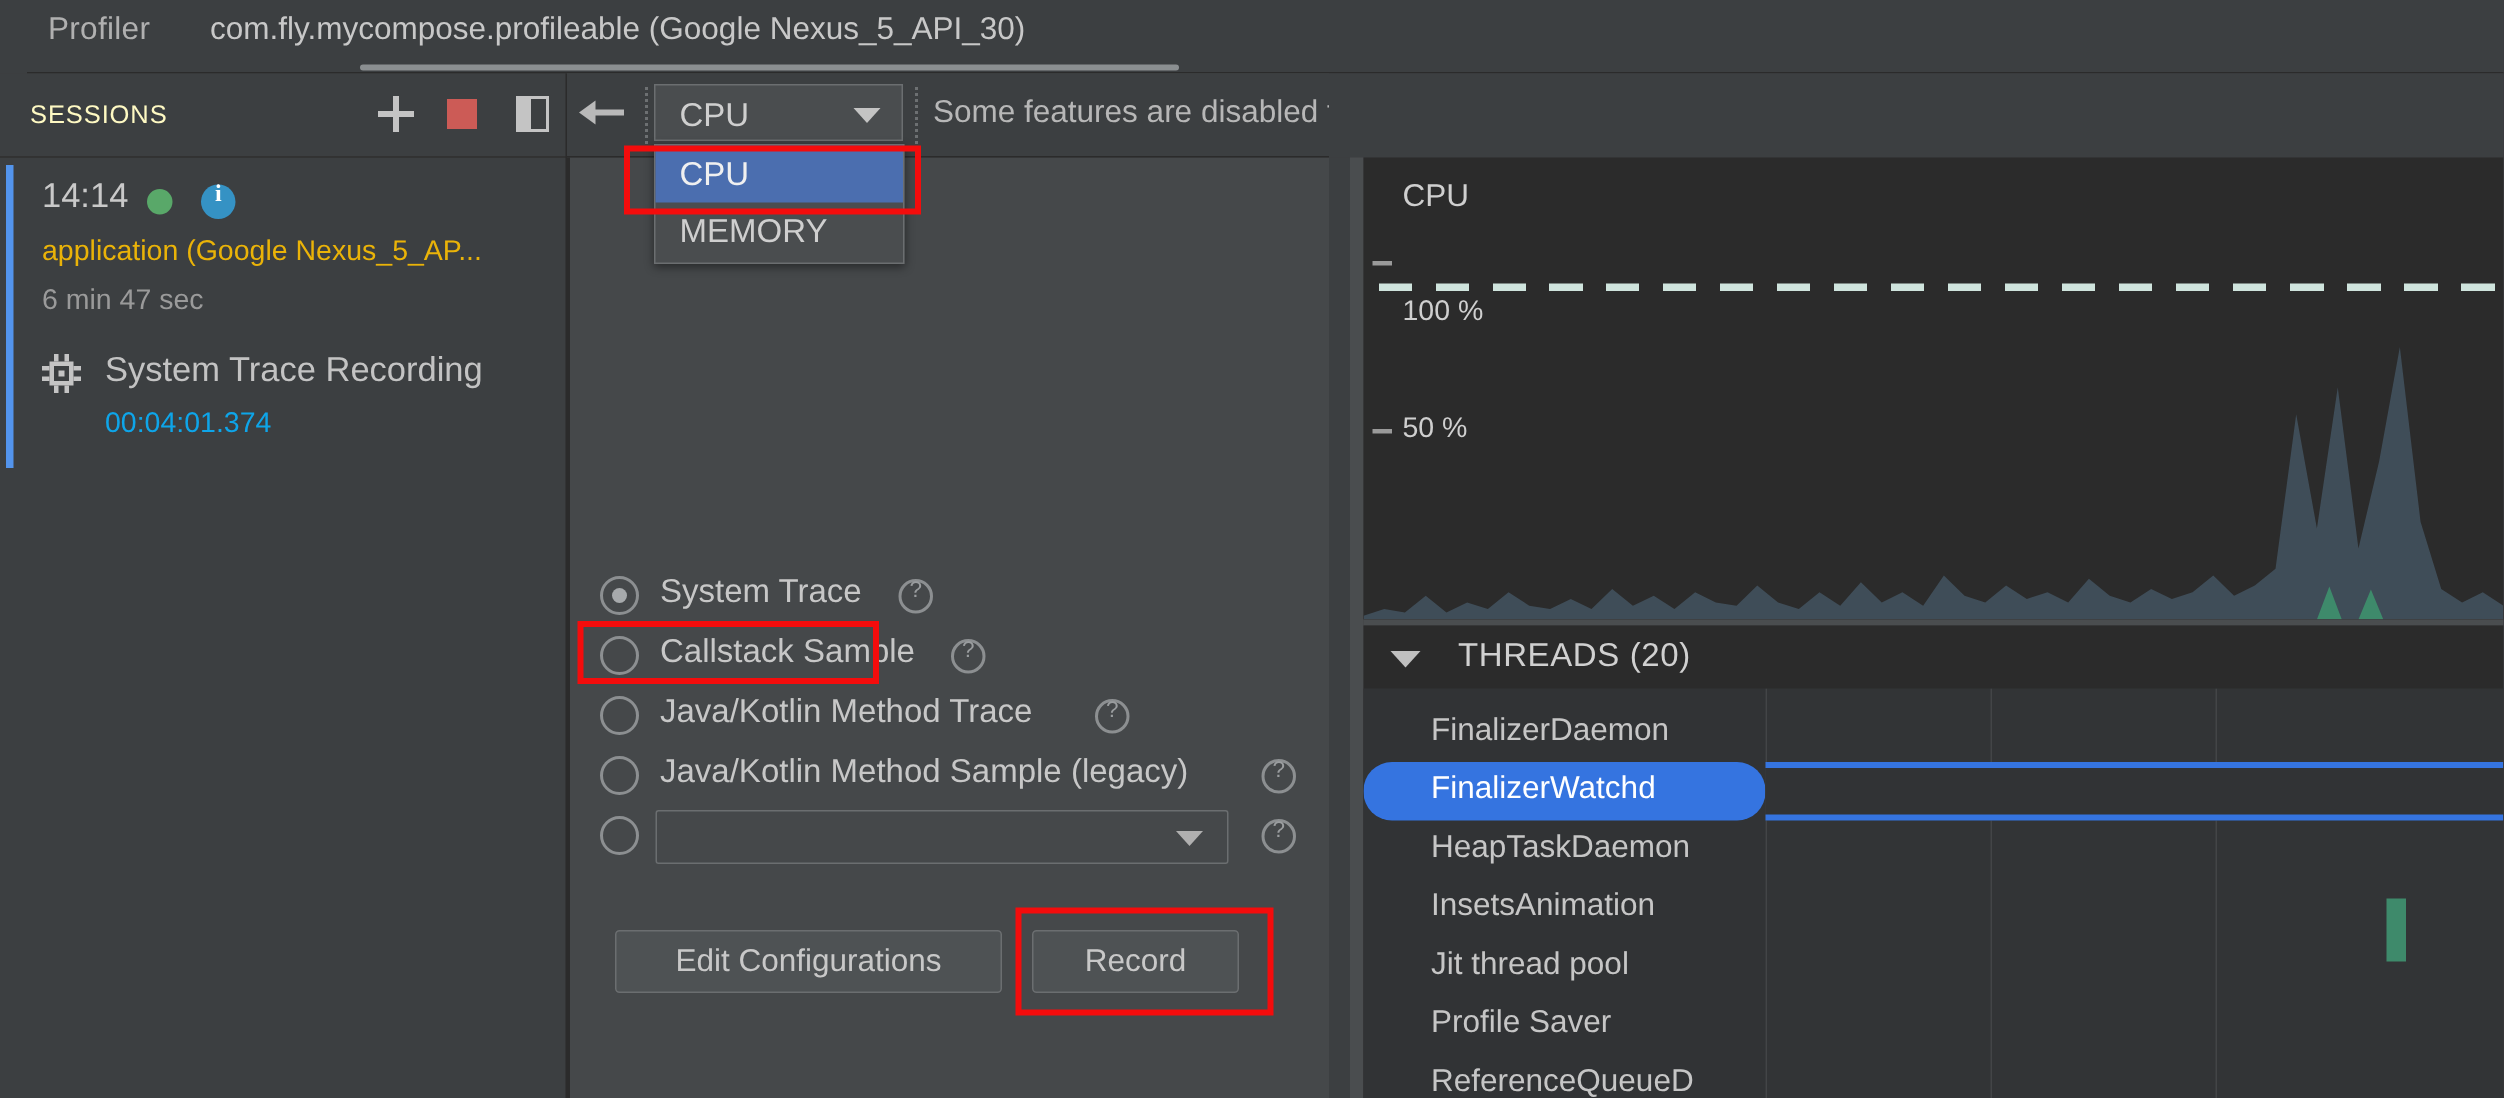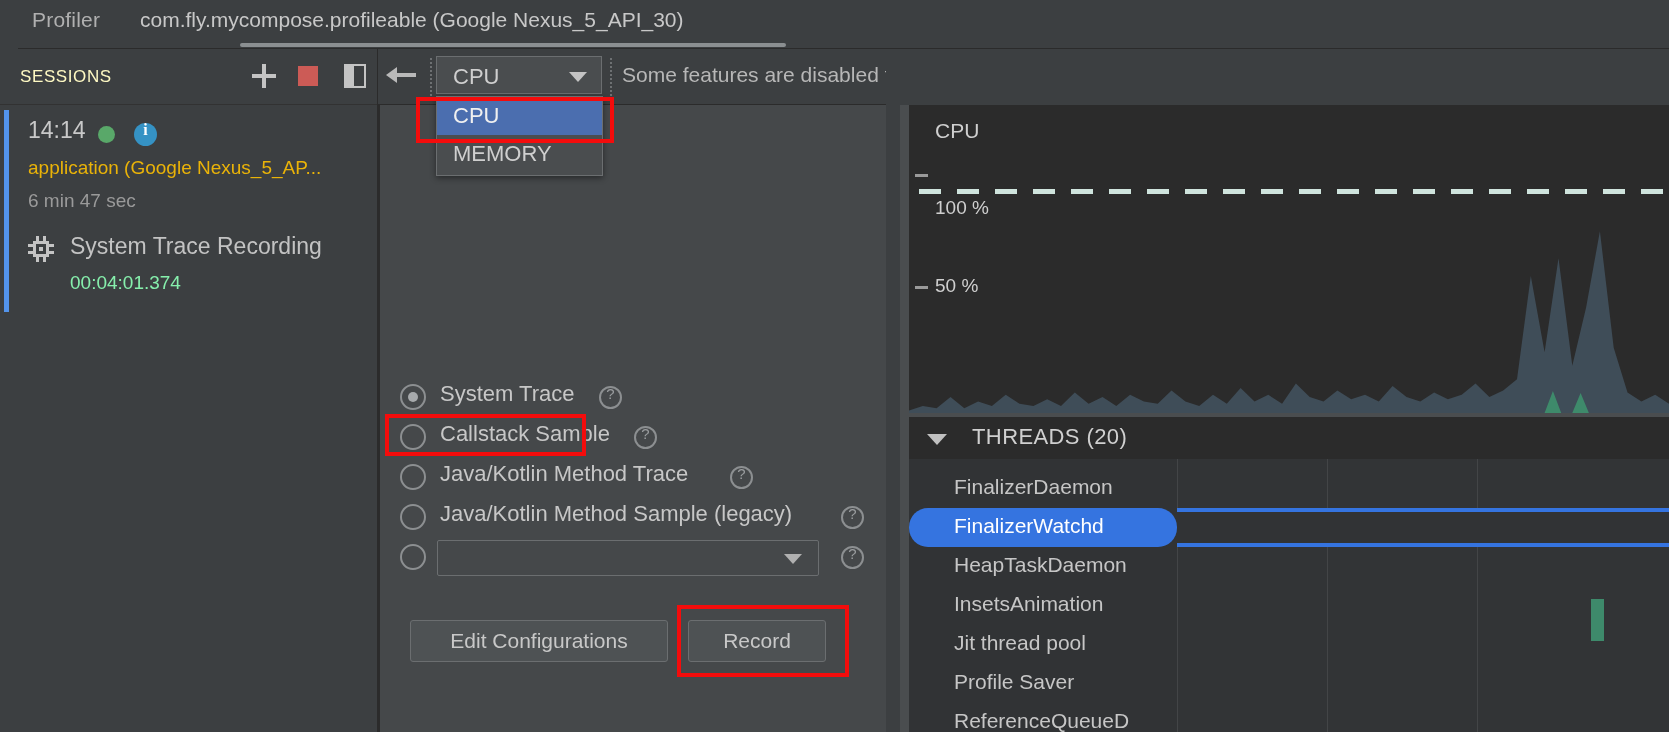--- a/index.html
+++ b/index.html
@@ -44,21 +44,21 @@
   .ic-chip i{position:absolute;background:#c4c4c4;}
   .ic-chip .p1{left:8px;top:0;width:3px;height:5px;}
   .ic-chip .p2{left:15px;top:0;width:3px;height:5px;}
   .ic-chip .p3{left:8px;top:21px;width:3px;height:5px;}
   .ic-chip .p4{left:15px;top:21px;width:3px;height:5px;}
   .ic-chip .p5{left:0;top:8px;width:5px;height:3px;}
   .ic-chip .p6{left:0;top:15px;width:5px;height:3px;}
   .ic-chip .p7{left:21px;top:8px;width:5px;height:3px;}
   .ic-chip .p8{left:21px;top:15px;width:5px;height:3px;}
   .rec-title{position:absolute;left:70px;top:233px;font-size:23px;color:#c3c3c3;}
-  .rec-time{position:absolute;left:70px;top:272px;font-size:19px;color:#86efac;}
+  .rec-time{position:absolute;left:70px;top:272px;font-size:19px;color:#0ea5e9;}
   .sessions-vsep{position:absolute;left:377px;top:49px;width:1px;height:683px;background:#2b2b2b;}
 
   
   .center{position:absolute;left:378px;top:49px;width:508px;height:683px;background:#45484a;}
   .center-top{position:absolute;left:0;top:0;width:508px;height:56px;background:#3c3f41;}
   .center-top-sep{position:absolute;left:0;top:55px;width:508px;height:1px;background:#2b2b2b;}
   .back-arrow{position:absolute;left:386px;top:62px;width:32px;height:26px;}
   .back-arrow .shaft{position:absolute;left:4px;top:11px;width:26px;height:4px;background:#b9b9b9;}
   .back-arrow .head{position:absolute;left:0px;top:5px;width:0;height:0;border-top:8px solid transparent;border-bottom:8px solid transparent;border-right:11px solid #b9b9b9;}
   .dotsep{position:absolute;top:58px;width:0;height:38px;border-left:2px dotted #6d7072;}

